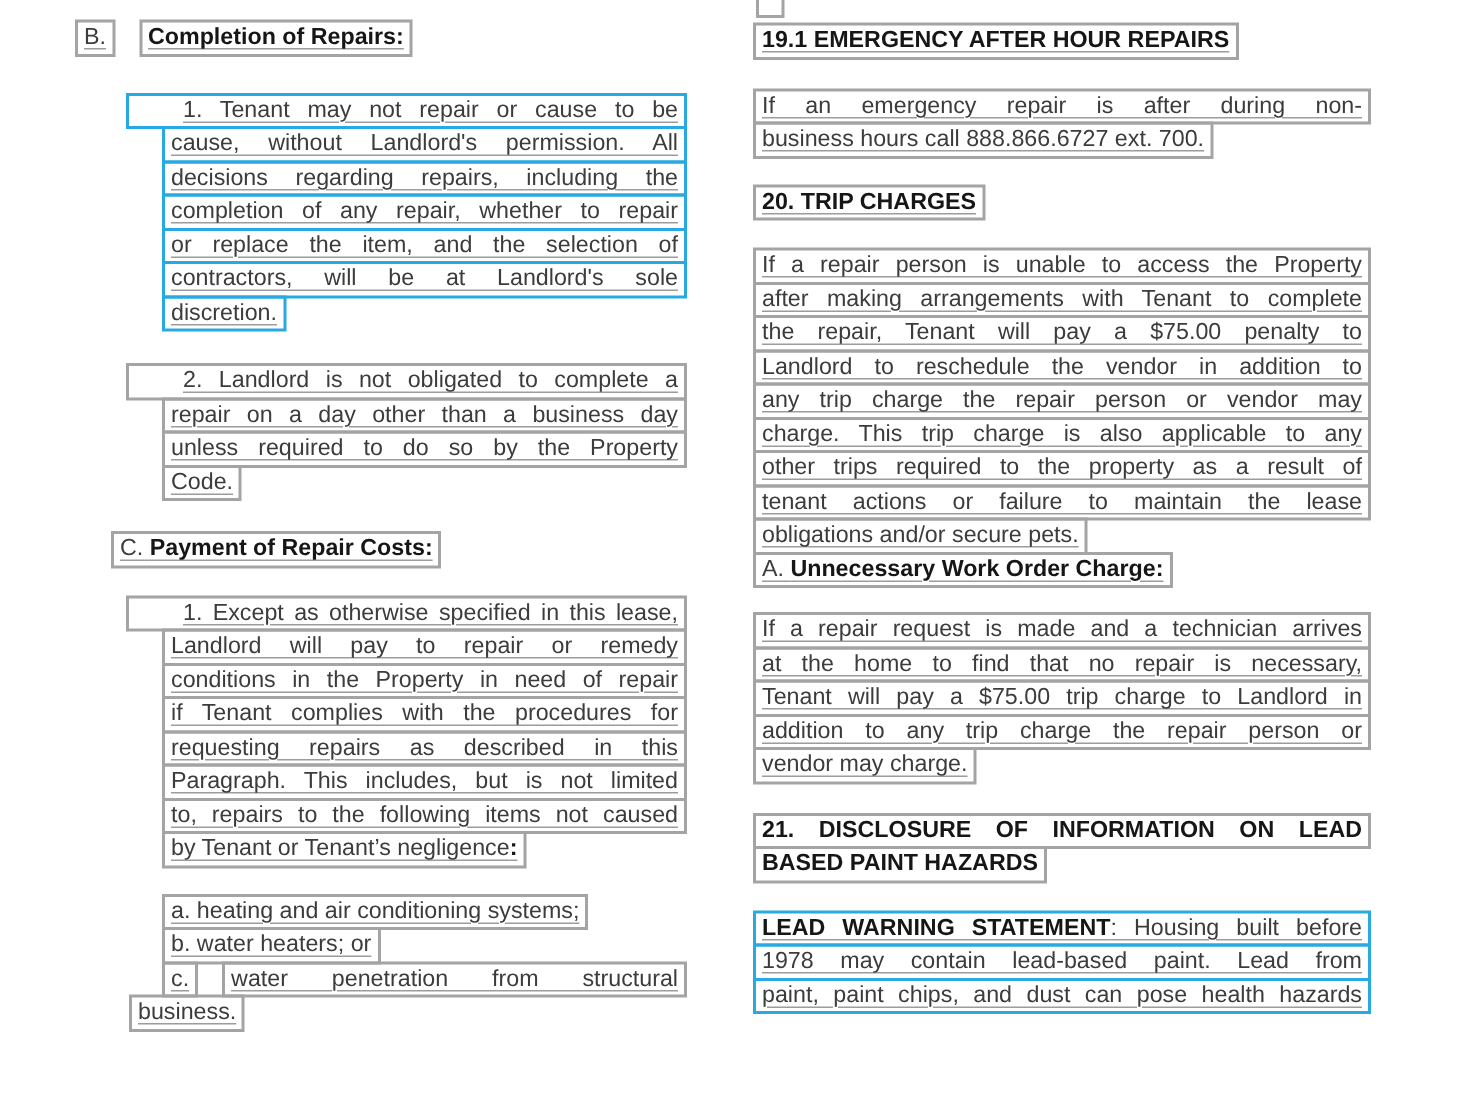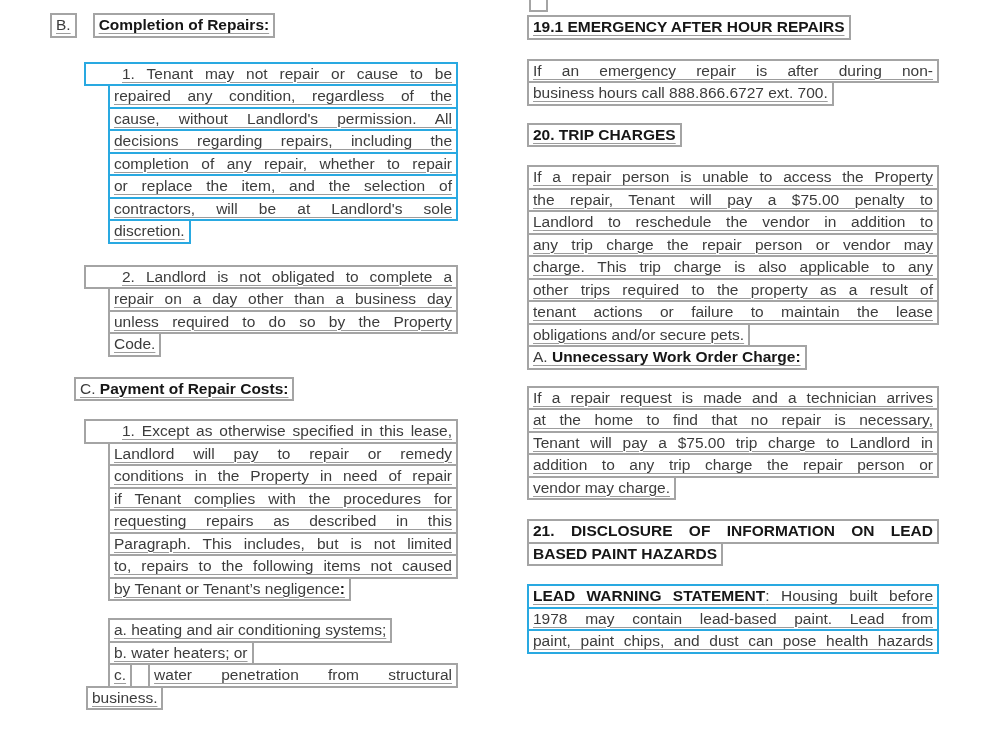--- a/index.html
+++ b/index.html
@@ -5,21 +5,21 @@
   :root{
     --gray:#a4a4a4; --blue:#29a9e1; --text:#3c3c3c; --heading:#161616; --underline:#9c9c9c;
   }
   html,body{margin:0;padding:0;}
   body{
     width:989px;height:730px;background:#ffffff;position:relative;overflow:hidden;
     font-family:"Liberation Sans","DejaVu Sans",sans-serif;
   }
   .col{position:absolute;top:0;}
   #col-left{left:50px;top:15px;width:408px;}
-  #col-right{left:527px;top:0;width:412px;}
+  #col-right{left:502px;top:0;width:412px;}
 
   .line{
     box-sizing:border-box;
     border:2px solid var(--gray);
     padding:0 4px;
     font-size:15.5px;line-height:20.5px;
     color:var(--text);
     text-decoration:underline;
     text-decoration-color:var(--underline);
     text-decoration-thickness:1px;
@@ -44,21 +44,20 @@
 </head>
 <body style="background: rgb(255, 255, 255);">
 
 <div id="col-left" class="col">
     <div class="row">
       <div class="line gray fit">B.</div>
       <div class="line gray fit"><span class="b">Completion of Repairs:</span></div>
     </div>
     <div class="item" style="margin-top: 26px;">
       <div class="line blue justify first">1. Tenant may not repair or cause to be</div>
-      <div class="line blue justify">repaired any condition, regardless of the</div>
       <div class="line blue justify">cause, without Landlord's permission. All</div>
       <div class="line blue justify">decisions regarding repairs, including the</div>
       <div class="line blue justify">completion of any repair, whether to repair</div>
       <div class="line blue justify">or replace the item, and the selection of</div>
       <div class="line blue justify">contractors, will be at Landlord's sole</div>
       <div class="line blue fit">discretion.</div>
     </div>
     <div class="item" style="margin-top: 23px;">
       <div class="line gray justify first">2. Landlord is not obligated to complete a</div>
       <div class="line gray justify">repair on a day other than a business day</div>
@@ -99,20 +98,21 @@
     </div>
     <div style="margin-top: 21px;">
       <div class="line gray justify">If an emergency repair is after during non-</div>
       <div class="line gray fit">business hours call 888.866.6727 ext. 700.</div>
     </div>
     <div style="margin-top: 19px;">
       <div class="line gray fit"><span class="b">20. TRIP CHARGES</span></div>
     </div>
     <div style="margin-top: 20px;">
       <div class="line gray justify">If a repair person is unable to access the Property</div>
+      <div class="line gray justify">after making arrangements with Tenant to complete</div>
       <div class="line gray justify">the repair, Tenant will pay a $75.00 penalty to</div>
       <div class="line gray justify">Landlord to reschedule the vendor in addition to</div>
       <div class="line gray justify">any trip charge the repair person or vendor may</div>
       <div class="line gray justify">charge. This trip charge is also applicable to any</div>
       <div class="line gray justify">other trips required to the property as a result of</div>
       <div class="line gray justify">tenant actions or failure to maintain the lease</div>
       <div class="line gray fit">obligations and/or secure pets.</div>
     </div>
     <div style="">
       <div class="line gray fit"><span>A. </span><span class="b">Unnecessary Work Order Charge:</span></div>

